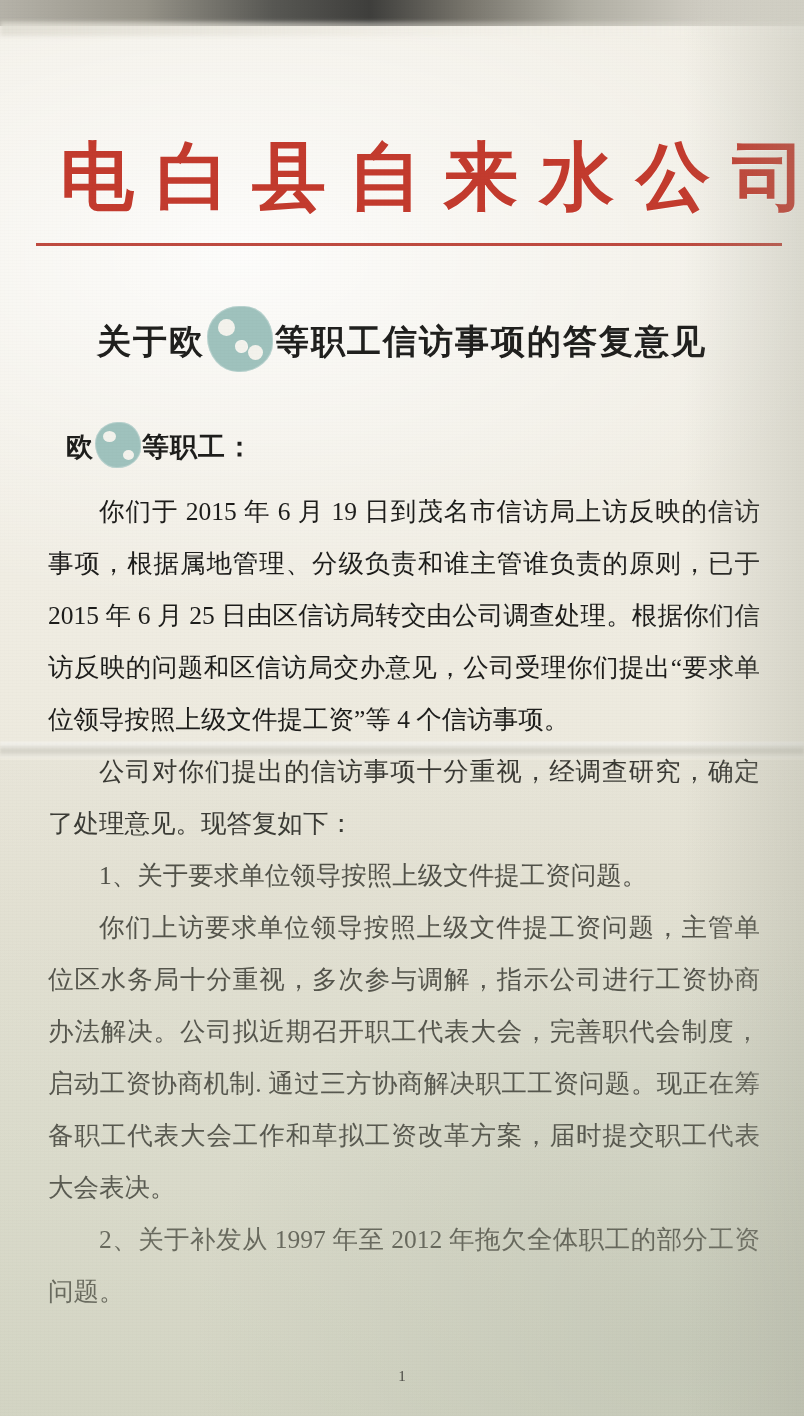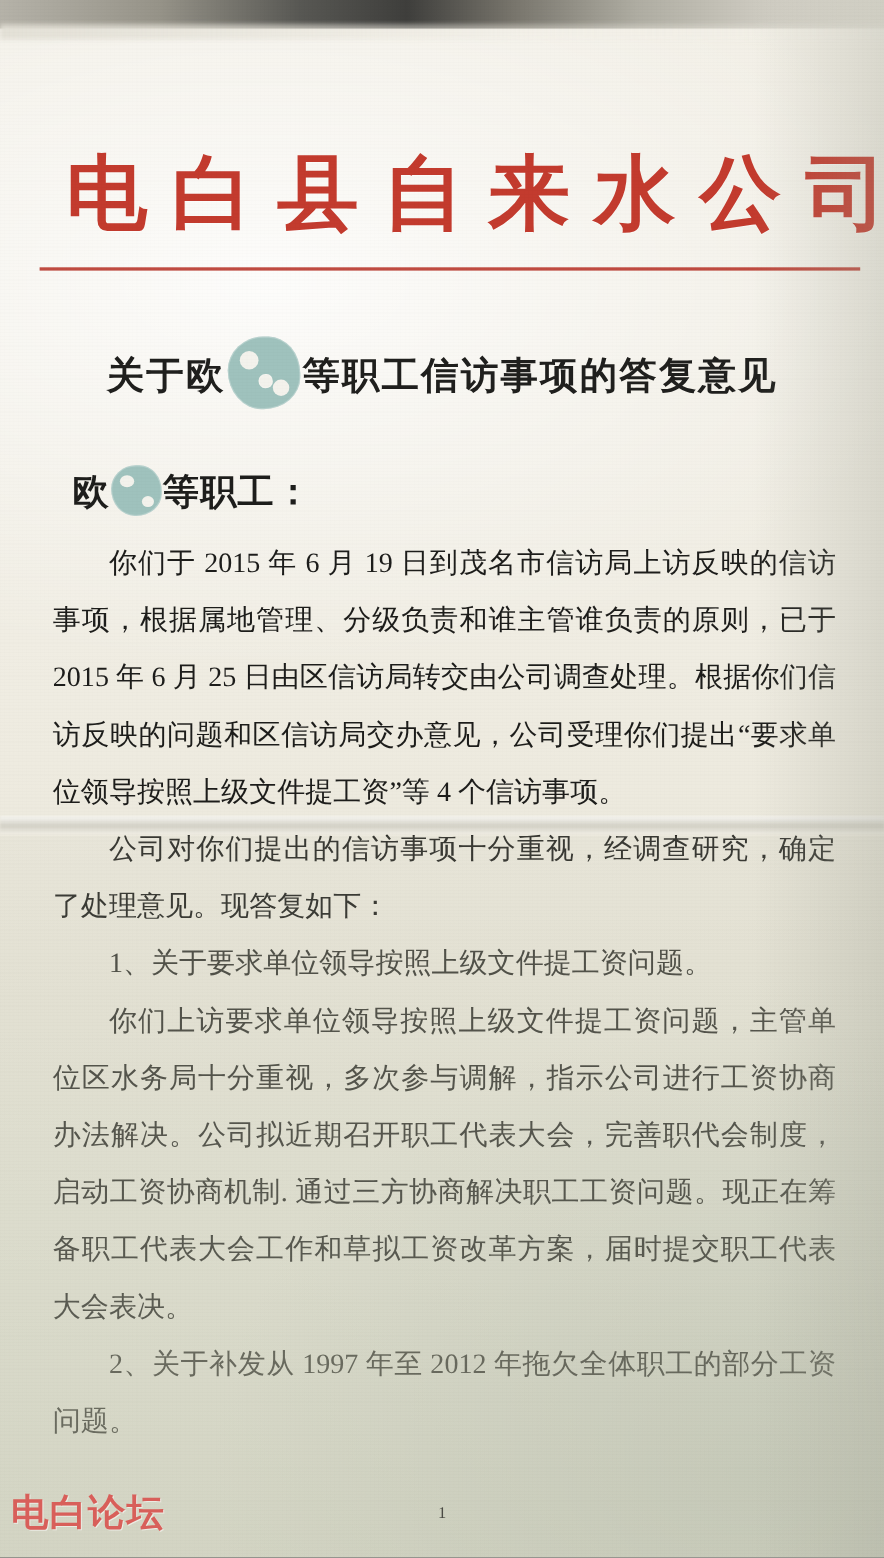--- a/index.html
+++ b/index.html
@@ -101,21 +101,21 @@
     font-weight: 700;
     color: #20201e;
     letter-spacing: 2px;
     font-family: "DejaVu Sans", "Liberation Sans", sans-serif;
   }
 
   
   .salutation {
     position: absolute;
     left: 66px; top: 425px;
-    font-size: 33px;
+    font-size: 27px;
     font-weight: 700;
     color: #1e1e1c;
     font-family: "DejaVu Sans", "Liberation Sans", sans-serif;
     letter-spacing: 1px;
   }
 
   .body-text {
     position: absolute;
     left: 48px;
     top: 486px;
@@ -240,16 +240,15 @@
   </div>
 
   <div class="crease"></div>
   <div class="shade-bottom"></div>
   <div class="shade-right"></div>
   <div class="grain"></div>
 
   <div class="page-number">1</div>
 
   <div class="watermark">
-    <span class="wm-cn">电白论坛</span>
   </div>
 
 </div>
 
 </body></html>

